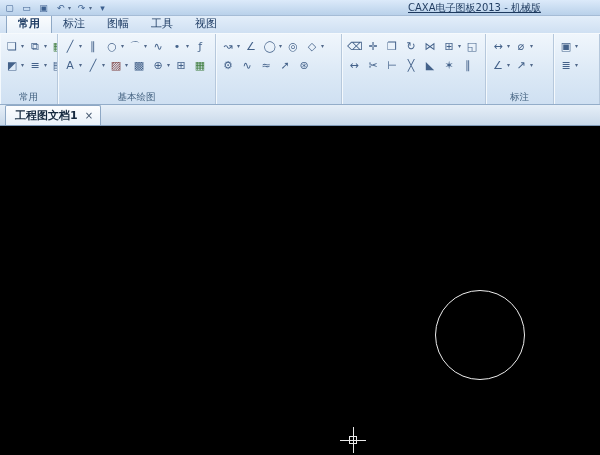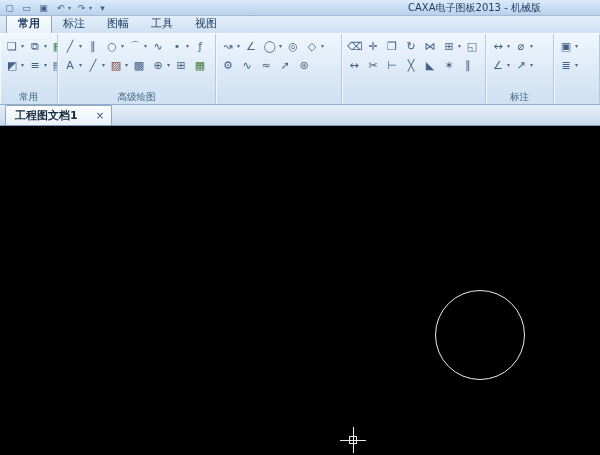--- a/index.html
+++ b/index.html
@@ -7,21 +7,21 @@
     font-family:"DejaVu Sans","Liberation Sans",sans-serif; }
   .window { width:600px; height:455px; display:flex; flex-direction:column;
     background:#dce9f7; }
 
   
   .titlebar { height:16px; background:linear-gradient(#dceafa,#b9d1ea);
     display:flex; align-items:center; padding:1px 3px; position:relative;
     border-bottom:1px solid #a5bcd6; }
   .qa { display:flex; align-items:center; gap:1px; }
   .title-text { position:absolute; left:408px; top:1px; font-size:10px;
-    color:#1e3a5f; white-space:nowrap; }
+    color:#1e3a5f; white-space:nowrap;text-decoration:underline; }
 
   
   .tabrow { height:17px; background:linear-gradient(#e3eefa,#cfe0f2);
     display:flex; align-items:flex-end; padding-left:6px; }
   .tab { padding:1px 11px 2px; font-size:11px; color:#1e3c64; cursor:default; }
   .tab.active { background:linear-gradient(#fbfdfe,#eaf2fa);
     border:1px solid #8ea8c5; border-bottom:none; border-radius:2px 2px 0 0;
     font-weight:bold; }
 
   
@@ -37,21 +37,21 @@
     font-size:11px; color:#44628a; border:1px solid transparent; border-radius:2px; }
   .dd { font-size:6px; color:#51688a; margin-left:1px; }
   .qa .ricon { width:13px; height:13px; line-height:12px; font-size:9px; color:#3c5f8f; }
   .group-label { height:14px; text-align:center; font-size:9.5px;
     color:#41607f; padding-top:1px; white-space:nowrap; }
 
   
   .docbar { height:21px; background:linear-gradient(#e6eff8,#c9d9ea);
     display:flex; align-items:flex-end; padding-left:5px;
     border-bottom:1px solid #7f9ab8; }
-  .doc-tab { display:flex; align-items:center; gap:18px;
+  .doc-tab { display:flex; align-items:center; gap:7px;
     background:linear-gradient(#fdfeff,#e9f1f9); border:1px solid #8ea8c5;
     border-bottom:none; border-radius:2px 2px 0 0; padding:2px 7px 2px 9px;
     font-size:11px; font-weight:bold; color:#15293f; }
   .doc-close { font-weight:normal; font-size:10px; color:#40536b; line-height:10px; }
 
   
   .canvas { position:relative; flex:1; background:#000; overflow:hidden; }
   .drawn-circle { position:absolute; border:1px solid #ededed; border-radius:50%; }
   .ch-line { position:absolute; background:#e9e9e9; }
   .ch-box { position:absolute; border:1px solid #e9e9e9; background:transparent; }
@@ -177,21 +177,21 @@
               <span class="dd">▾</span>
             </span>
             <span class="icon-wrap">
               <span class="ricon">⊞</span>
             </span>
             <span class="icon-wrap">
               <span class="ricon" style="color: rgb(63, 125, 63);">▦</span>
             </span>
           </div>
         </div>
-        <div class="group-label">高级绘图</div>
+        <div class="group-label">基本绘图</div>
       </div>
       <div class="group" style="width: 126px;">
         <div class="rows">
           <div class="icon-row">
             <span class="icon-wrap">
               <span class="ricon">↝</span>
               <span class="dd">▾</span>
             </span>
             <span class="icon-wrap">
               <span class="ricon">∠</span>

